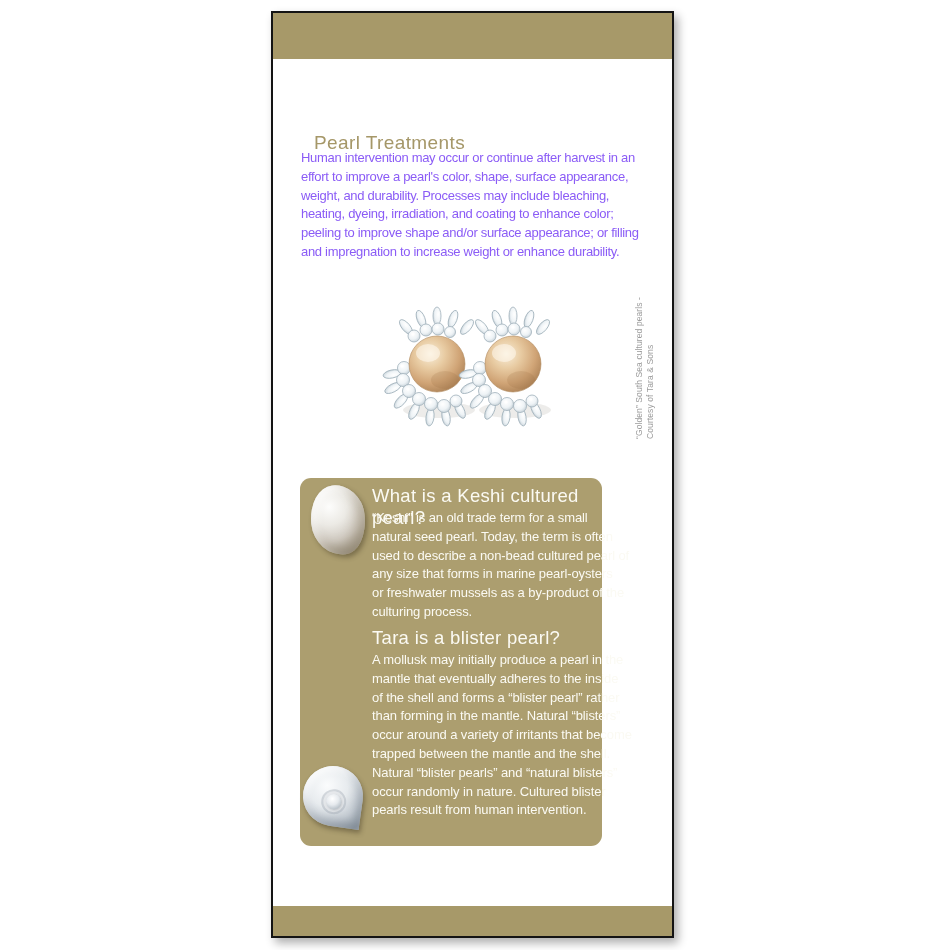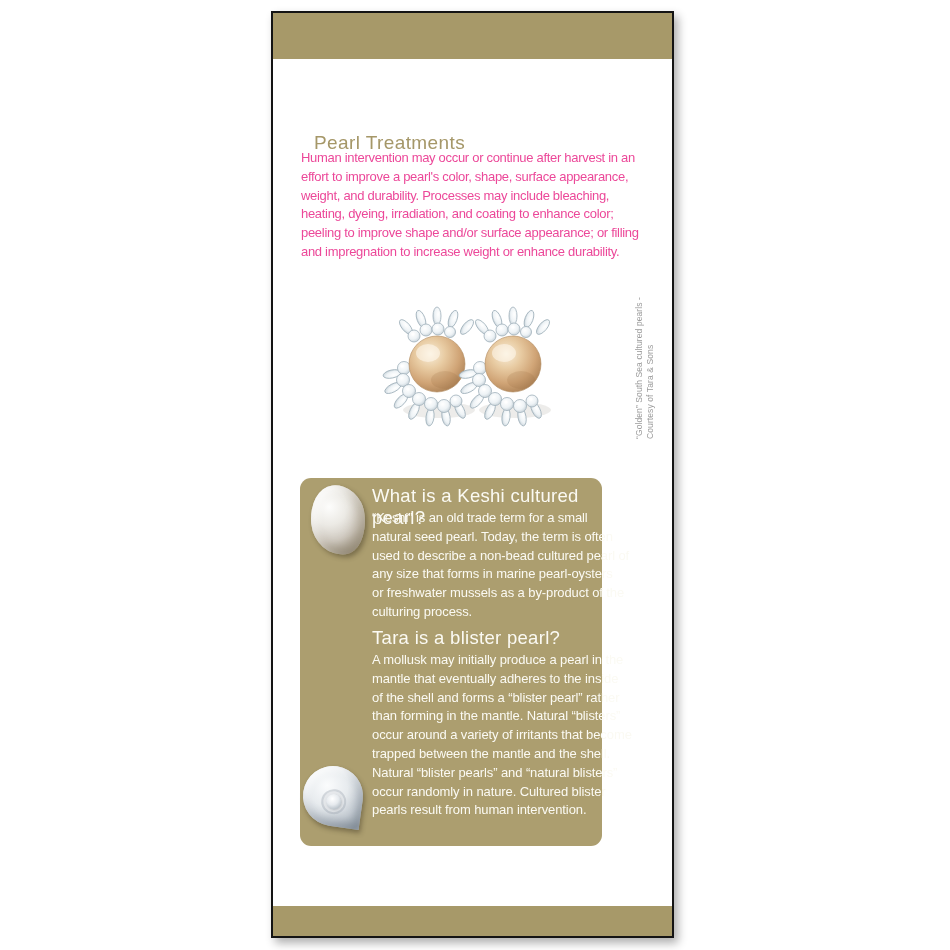--- a/index.html
+++ b/index.html
@@ -7,21 +7,21 @@
           font-family:"Liberation Sans",sans-serif;}
   .page{position:absolute;left:271px;top:11px;width:399px;height:923px;background:#ffffff;
         border:2px solid #141414;box-shadow:4px 5px 9px rgba(0,0,0,0.32);}
   .band{position:absolute;left:0;width:100%;background:#a79969;}
   .band.top{top:0;height:46px;}
   .band.bottom{top:893px;height:30px;}
 
   .page-title{position:absolute;left:28px;top:106px;margin:13px;font-size:19px;font-weight:400;
               letter-spacing:.4px;color:#a59768;}
   .intro{position:absolute;left:28px;top:136px;width:372px;margin:0;white-space:pre-line;
-         font-size:13px;line-height:18.8px;letter-spacing:-0.3px;color:#ec4899;}
+         font-size:13px;line-height:18.8px;letter-spacing:-0.3px;color:#8b5cf6;}
 
   
   .photo{position:absolute;left:102px;top:270px;width:200px;height:160px;}
   .photo-caption{position:absolute;left:298px;top:339px;width:150px;height:24px;
                  transform:rotate(-90deg);font-size:8.5px;line-height:11px;color:#9b9b9b;
                  letter-spacing:.1px;}
 
   
   .info-box{position:absolute;left:27px;top:465px;width:302px;height:368px;background:#ac9e6f;
             border-radius:11px;}

